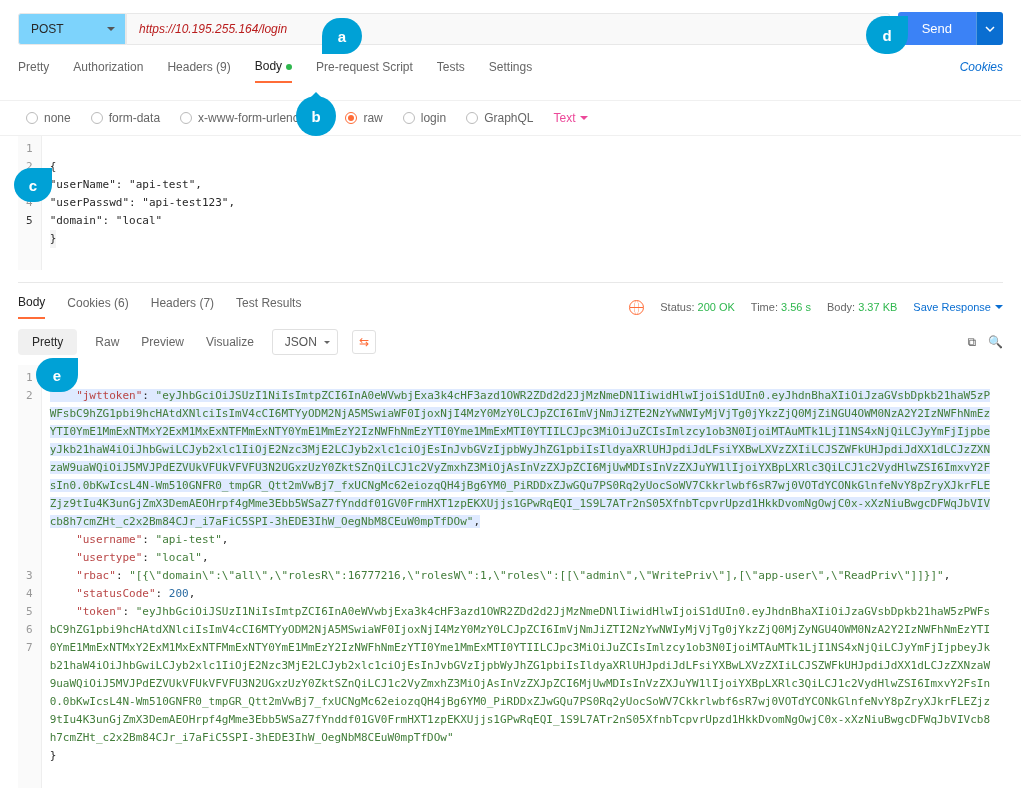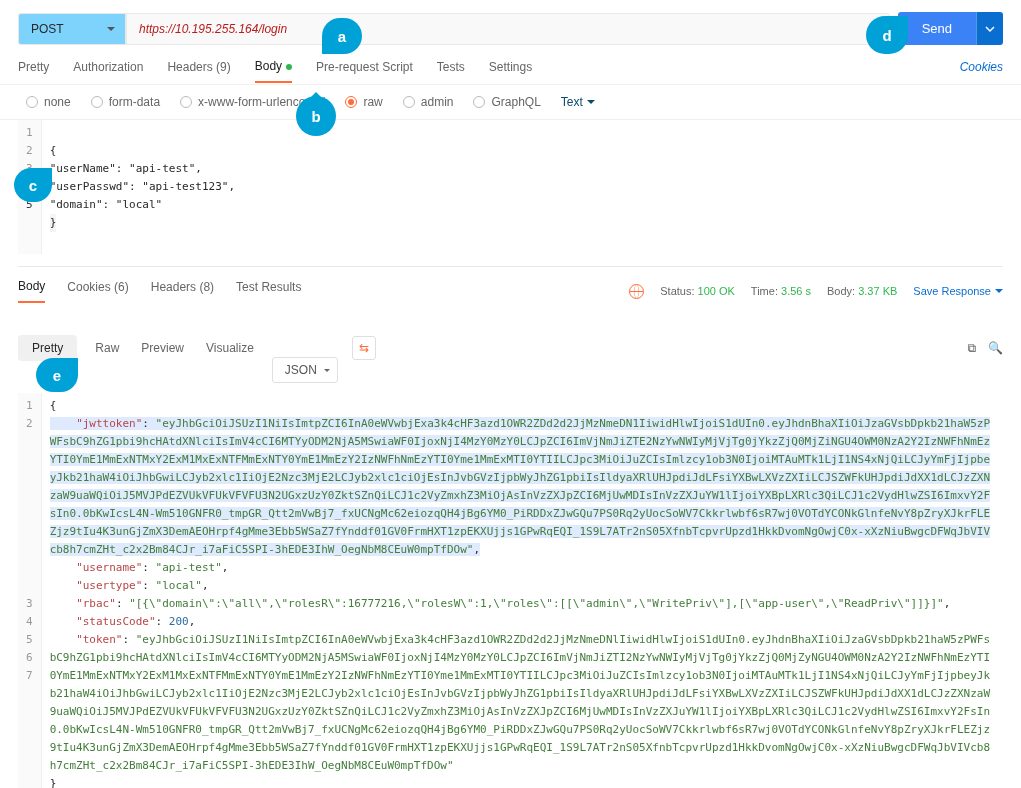--- a/index.html
+++ b/index.html
@@ -10,46 +10,46 @@
 .url-input { flex: 1; border: 1px solid #e8e8e8; background: #f9f9f9; border-radius: 0 3px 3px 0; padding: 8px 12px; font-size: 12px; color: #b91c1c; margin-left: -8px; font-style: italic; }
 .send-wrap { display: flex; }
 .send-btn { background: #3b82f6; color: #fff; border: none; padding: 9px 24px; font-size: 13px; font-weight: 500; border-radius: 3px 0 0 3px; cursor: pointer; }
 .send-dd { background: #0a6ed1; color: #fff; border: none; border-left: 1px solid rgba(255,255,255,0.3); padding: 9px 8px; border-radius: 0 3px 3px 0; cursor: pointer; display: flex; align-items: center; }
 .send-dd svg { width: 10px; height: 10px; }
 .tabs-row { display: flex; align-items: center; padding: 14px 18px 0 18px; gap: 24px; border-bottom: 1px solid transparent; }
 .tab { color: #666; padding-bottom: 8px; cursor: pointer; }
 .tab.active { color: #222; border-bottom: 2px solid #ff6c37; font-weight: 500; }
 .dot-green { display:inline-block; width:6px; height:6px; background:#2fb74e; border-radius:50%; margin-left:4px; vertical-align: middle; }
 .cookies-link { margin-left: auto; color: #0a6ed1; cursor:pointer; padding-bottom:8px;font-style:italic; }
-.subtabs-row { display: flex; align-items: center; padding: 10px 18px 10px 26px; gap: 20px; border-top: 1px solid #f0f0f0; border-bottom: 1px solid #f0f0f0; }
+.subtabs-row { display: flex; align-items: center; padding: 10px 18px 10px 26px; gap: 20px; border-top: 1px solid #f0f0f0; border-bottom: 1px solid #f0f0f0; margin-top: 16px; }
 .radio-opt { display: flex; align-items: center; gap: 6px; color: #666; cursor:pointer; }
 .radio-dot { width: 12px; height: 12px; border: 1px solid #bbb; border-radius: 50%; display:inline-flex; align-items:center; justify-content:center; }
 .radio-dot.sel::after { content:""; width:6px; height:6px; background:#ff6c37; border-radius:50%; }
 .radio-dot.sel { border-color:#ff6c37; }
-.text-dd { color: #0c4a6e; display:flex; align-items:center; gap:4px; cursor:pointer; }
+.text-dd { color: #ec4899; display:flex; align-items:center; gap:4px; cursor:pointer; }
 .chev { border: 4px solid transparent; border-top-color: currentColor; margin-top: 4px; }
 .code-area { display:flex; padding: 0 18px 12px 18px; }
 .gutter { background:#fafafa; color:#999; text-align:right; padding: 4px 8px; font-family: Menlo, Consolas, monospace; font-size: 11px; line-height: 18px; border-right: 1px solid #eee; user-select:none; }
 .gutter .gline.active { color:#333; }
 .code-body { flex:1; font-family: Menlo, Consolas, monospace; font-size: 11px; line-height:18px; padding: 4px 8px; white-space: pre; overflow: hidden; position: relative; }
 .code-body .cursor-line { background: #f4f4f4; display:inline-block; }
 .divider { height: 1px; background: #e8e8e8; margin: 0 18px; }
 .resp-tabs { display:flex; align-items:center; padding: 12px 18px 0 18px; gap: 22px; }
 .resp-tab { color:#666; padding-bottom: 8px; cursor:pointer; }
 .resp-tab.active { color:#222; border-bottom: 2px solid #ff6c37; font-weight:500; }
 .resp-meta { margin-left:auto; display:flex; align-items:center; gap: 16px; color:#666; font-size: 11px; }
 .resp-meta .ok { color: #2fb74e; }
 .globe-icon { width:15px; height:15px; border:1.5px solid #ff6c37; border-radius:50%; position:relative; }
 .globe-icon::before { content:""; position:absolute; inset:0; border-radius:50%; border-left:1px solid #ff6c37; border-right:1px solid #ff6c37; transform: scaleX(0.4); }
 .globe-icon::after { content:""; position:absolute; left:0; right:0; top:50%; height:1px; background:#ff6c37; }
 .save-resp { color:#0a6ed1; display:flex; align-items:flex-end; gap:4px; cursor:pointer; }
 .pretty-row { display:flex; align-items:center; padding: 10px 18px; gap: 14px; }
 .pretty-btn { background:#f0f0f0; padding: 6px 14px; border-radius:4px; font-weight:500; cursor:pointer; }
 .plain-link { color:#666; cursor:pointer; padding: 6px 4px; }
-.json-dd { border:1px solid #e0e0e0; padding:5px 20px 5px 12px; border-radius:3px; position:relative; color:#555; cursor:pointer;margin-top:44px; }
+.json-dd { border:1px solid #e0e0e0; padding:5px 20px 5px 12px; border-radius:3px; position:relative; color:#555; cursor:pointer; }
 .json-dd::after { content:""; position:absolute; right:7px; top:50%; margin-top:-1px; border:3px solid transparent; border-top-color:#666; }
 .wrap-btn { border:1px solid #e0e0e0; padding:4px 6px; border-radius:3px; color:#ff6c37; cursor:pointer; }
 .right-icons { margin-left:auto; display:flex; gap:12px; color:#555; }
 .right-icons span { cursor:pointer; }
 .resp-code { display:flex; padding: 0 18px 18px 18px; }
 .resp-code .code-body { white-space: pre-wrap; word-break: break-all; }
 .k { color:#b94646; }
 .s { color:#427d3a; }
 .n { color:#2a6ba2; }
 .sel-bg { background:#dfeaff; display:inline; }
@@ -107,21 +107,21 @@
   <div class="radio-opt">
         <span class="radio-dot"></span>
         <span>x-www-form-urlencoded</span>
       </div>
   <div class="radio-opt">
         <span class="radio-dot sel"></span>
         <span>raw</span>
       </div>
   <div class="radio-opt">
         <span class="radio-dot"></span>
-        <span>admin</span>
+        <span>login</span>
       </div>
   <div class="radio-opt">
         <span class="radio-dot"></span>
         <span>GraphQL</span>
       </div>
   <div class="text-dd">
         <span>Text</span>
         <span class="chev"></span>
       </div>
 </div>
@@ -141,25 +141,25 @@
 <span>"domain": "local"</span>
 <span class="cursor-line">}</span>
   </div>
 </div>
 
 <div class="divider"></div>
 
 <div class="resp-tabs">
   <div class="resp-tab active">Body</div>
   <div class="resp-tab">Cookies (6)</div>
-  <div class="resp-tab">Headers (8)</div>
+  <div class="resp-tab">Headers (7)</div>
   <div class="resp-tab">Test Results</div>
   <div class="resp-meta">
     <span class="globe-icon"></span>
-    <span><span>Status:</span> <span class="ok">100 OK</span></span>
+    <span><span>Status:</span> <span class="ok">200 OK</span></span>
     <span><span>Time:</span> <span class="ok">3.56 s</span></span>
     <span><span>Body:</span> <span class="ok">3.37 KB</span></span>
     <span class="save-resp">
           <span>Save Response</span>
           <span class="chev"></span>
         </span>
   </div>
 </div>
 
 <div class="pretty-row">

